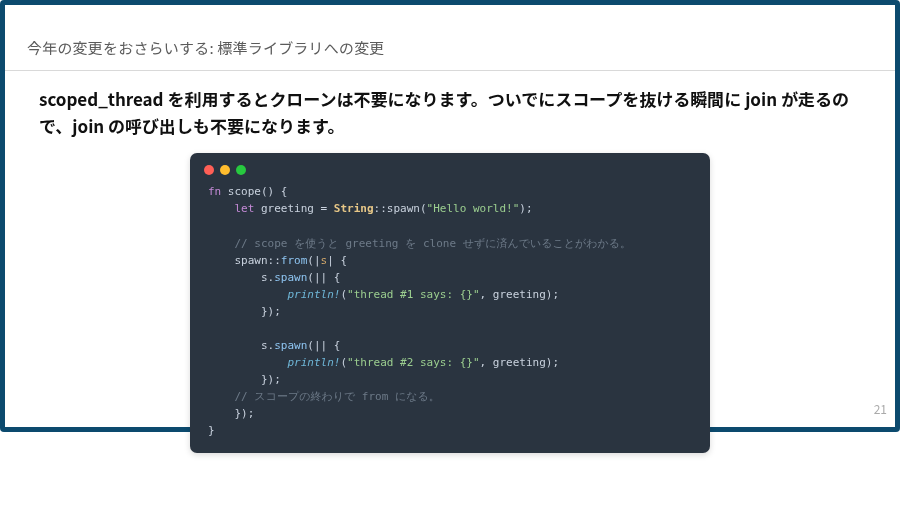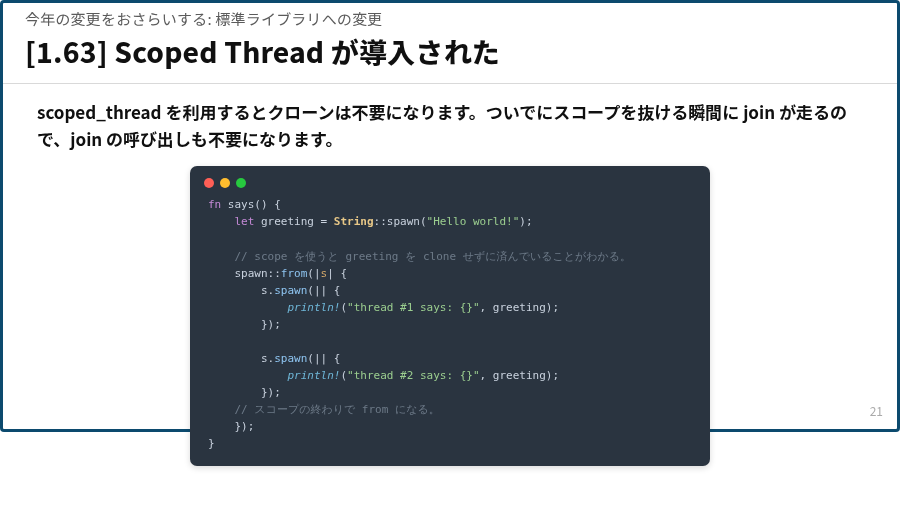--- a/index.html
+++ b/index.html
@@ -1,58 +1,57 @@
 <!DOCTYPE html>
 <html><head>
 <meta charset="utf-8">
 <style>
   * { margin: 0; padding: 0; box-sizing: border-box; }
   html, body { width: 900px; height: 508px; font-family: "Hiragino Sans", "Noto Sans JP", "Yu Gothic", sans-serif; background: #fff; }
-  .slide { width: 900px; height: 432px; border: 3px solid #0c4a6e; border-radius: 4px; position: relative; padding: 5px 22px 0 22px; background: #fff; }
+  .slide { width: 900px; height: 432px; border: 5px solid #0c4a6e; border-radius: 4px; position: relative; padding: 32px 22px 0 22px; background: #fff; }
   .breadcrumb { font-size: 15px; color: #5b5b5b; letter-spacing: 0.2px; margin-bottom: 2px; }
   .title { font-size: 28px; font-weight: 800; color: #101010; letter-spacing: 0.2px; }
   .rule { border: 0; border-top: 1px solid #d9d9d9; margin: 12px -22px 14px -22px; }
   .desc { font-size: 17px; font-weight: 700; color: #101010; line-height: 1.6; padding: 0 12px 0 12px; }
   .code-wrap { display: flex; justify-content: center; margin-top: 14px; }
   .code-block { width: 520px; background: #2a3440; border-radius: 7px; padding: 10px 0 10px 0; font-family: ui-monospace, SFMono-Regular, Menlo, Consolas, monospace; font-size: 11px; line-height: 1.55; color: #c9d2de; box-shadow: 0 2px 6px rgba(0,0,0,0.15); }
   .winbtns { display: flex; gap: 6px; padding: 2px 14px 8px 14px; }
   .winbtn { width: 10px; height: 10px; border-radius: 50%; }
   .winbtn.red { background: #ff5f56; }
   .winbtn.yellow { background: #ffbd2e; }
   .winbtn.green { background: #27c93f; }
   .code-lines { padding: 0 18px 4px 18px; white-space: pre; }
   .kw { color: #c48ad6; }   
   .ty { color: #e7c787; font-weight: bold; }   
   .st { color: #9bce8f; }   
   .ma { color: #6fb7d8; font-style: italic; }   
   .ac { color: #8ec4f0; }   
   .nm { color: #d2a86a; }   
   .cm { color: #6d7a88; margin-top: 24px; }   
-  .pagenum { position: absolute; right: 14px; bottom: 10px; font-size: 12px; color: #aaaaaa; }
+  .pagenum { position: absolute; right: 8px; bottom: 10px; font-size: 12px; color: #aaaaaa; }
 </style>
 </head>
 <body>
 
 <div class="slide">
 
   <div class="breadcrumb">今年の変更をおさらいする: 標準ライブラリへの変更</div>
-  <h1 class="title">[1.63] Scoped Thread が導入された</h1>
 
   <hr class="rule">
 
   <p class="desc">scoped_thread を利用するとクローンは不要になります。ついでにスコープを抜ける瞬間に join が走るので、join の呼び出しも不要になります。</p>
 
   <div class="code-wrap">
     <div class="code-block">
       <div class="winbtns">
         <span class="winbtn red"></span>
         <span class="winbtn yellow"></span>
         <span class="winbtn green"></span>
       </div>
-<div class="code-lines"><span class="kw">fn</span><span> says() {</span>
+<div class="code-lines"><span class="kw">fn</span><span> scope() {</span>
 <span>    </span><span class="kw">let</span><span> greeting = </span><span class="ty">String</span><span>::spawn(</span><span class="st">"Hello world!"</span><span>);</span>
 <span></span>
 <span>    </span><span class="cm">// scope を使うと greeting を clone せずに済んでいることがわかる。</span>
 <span>    spawn::</span><span class="ac">from</span><span>(|</span><span class="nm">s</span><span>| {</span>
 <span>        s.</span><span class="ac">spawn</span><span>(|| {</span>
 <span>            </span><span class="ma">println!</span><span>(</span><span class="st">"thread #1 says: {}"</span><span>, greeting);</span>
 <span>        });</span>
 <span></span>
 <span>        s.</span><span class="ac">spawn</span><span>(|| {</span>
 <span>            </span><span class="ma">println!</span><span>(</span><span class="st">"thread #2 says: {}"</span><span>, greeting);</span>

